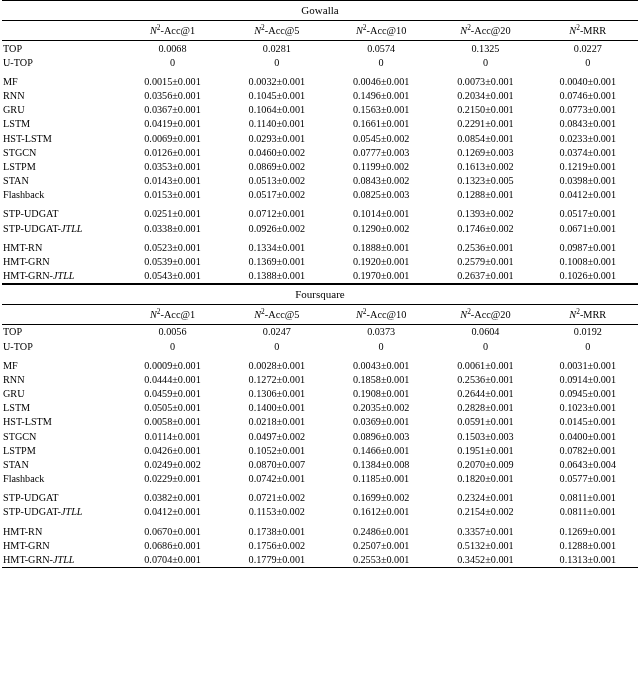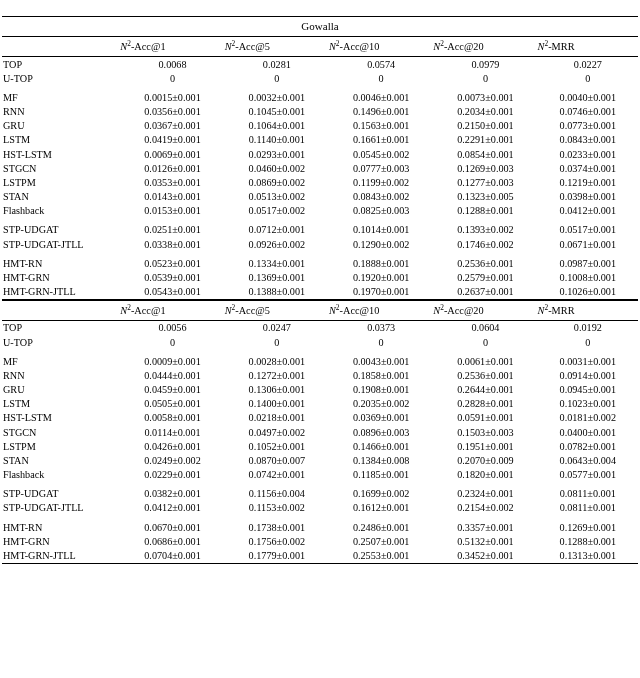--- a/index.html
+++ b/index.html
@@ -10,21 +10,21 @@
   body {
     width: 640px;
     height: 678px;
     font-family: "Liberation Serif", serif;
     color: #000000;
     overflow: hidden;
   }
   .wrap {
     width: 640px;
     box-sizing: border-box;
-    padding: 16px 2px;
+    padding: 0 2px;
   }
   table.tbl {
     width: 636px;
     border-collapse: collapse;
     font-size: 10.2px;
     table-layout: fixed;
   }
   table.tbl td, table.tbl th {
     padding: 0;
     margin: 0;
@@ -33,37 +33,39 @@
   }
   .rule-top td, .rule-top th { border-top: 1.3px solid #000; }
   .rule-thin td, .rule-thin th { border-top: 0.8px solid #000; }
 
   .sect-title {
     text-align: center;
     font-size: 11px;
     padding: 3px 0 4px 0 !important;
   }
   .hdr td {
+    text-align: center;
     padding: 4px 0 4px 0 !important;
     font-size: 10.3px;
   }
   .hdr td.lbl { text-align: left; }
   .row td {
     padding: 1.55px 0 1.55px 0 !important;
     text-align: center;
   }
   .row td.lbl {
     text-align: left;
     padding-left: 1px !important;
     white-space: nowrap;
   }
   .gap-above td { padding-top: 7px !important; }
   .bold { font-weight: bold; }
   .ital { font-style: italic; }
   .sc {
+    font-style: italic;
   }
   .colname { white-space: nowrap; }
   sup { font-size: 7.4px; vertical-align: super; line-height: 0; }
 </style>
 </head>
 <body>
 
 <div class="wrap">
   <div id="tables-root">
       <table class="tbl">
@@ -85,21 +87,21 @@
             <td class="colname"><span class="ital">N</span><sup>2</sup>-Acc@5</td>
             <td class="colname"><span class="ital">N</span><sup>2</sup>-Acc@10</td>
             <td class="colname"><span class="ital">N</span><sup>2</sup>-Acc@20</td>
             <td class="colname"><span class="ital">N</span><sup>2</sup>-MRR</td>
           </tr>
           <tr class="row rule-top">
             <td class="lbl">TOP</td>
             <td class="">0.0068</td>
             <td class="">0.0281</td>
             <td class="">0.0574</td>
-            <td class="">0.0979</td>
+            <td class="">0.1325</td>
             <td class="">0.0227</td>
           </tr>
           <tr class="row">
             <td class="lbl">U-TOP</td>
             <td class="">0</td>
             <td class="">0</td>
             <td class="">0</td>
             <td class="">0</td>
             <td class="">0</td>
           </tr>
@@ -149,21 +151,21 @@
             <td class="">0.0460±0.002</td>
             <td class="">0.0777±0.003</td>
             <td class="">0.1269±0.003</td>
             <td class="">0.0374±0.001</td>
           </tr>
           <tr class="row">
             <td class="lbl">LSTPM</td>
             <td class="">0.0353±0.001</td>
             <td class="">0.0869±0.002</td>
             <td class="">0.1199±0.002</td>
-            <td class="">0.1277±0.003</td>
+            <td class="">0.1613±0.002</td>
             <td class="">0.1219±0.001</td>
           </tr>
           <tr class="row">
             <td class="lbl">STAN</td>
             <td class="">0.0143±0.001</td>
             <td class="">0.0513±0.002</td>
             <td class="">0.0843±0.002</td>
             <td class="">0.1323±0.005</td>
             <td class="">0.0398±0.001</td>
           </tr>
@@ -221,20 +223,23 @@
       <table class="tbl">
         <colgroup>
           <col style="width:118px">
           <col style="width:104px">
           <col style="width:104px">
           <col style="width:104px">
           <col style="width:104px">
           <col style="width:100px">
         </colgroup>
         <tbody>
+          <tr class="rule-top">
+            <td class="sect-title" colspan="6">Foursquare</td>
+          </tr>
           <tr class="hdr rule-thin">
             <td class="lbl"></td>
             <td class="colname"><span class="ital">N</span><sup>2</sup>-Acc@1</td>
             <td class="colname"><span class="ital">N</span><sup>2</sup>-Acc@5</td>
             <td class="colname"><span class="ital">N</span><sup>2</sup>-Acc@10</td>
             <td class="colname"><span class="ital">N</span><sup>2</sup>-Acc@20</td>
             <td class="colname"><span class="ital">N</span><sup>2</sup>-MRR</td>
           </tr>
           <tr class="row rule-top">
             <td class="lbl">TOP</td>
@@ -283,21 +288,21 @@
             <td class="">0.2035±0.002</td>
             <td class="">0.2828±0.001</td>
             <td class="">0.1023±0.001</td>
           </tr>
           <tr class="row">
             <td class="lbl">HST-LSTM</td>
             <td class="">0.0058±0.001</td>
             <td class="">0.0218±0.001</td>
             <td class="">0.0369±0.001</td>
             <td class="">0.0591±0.001</td>
-            <td class="">0.0181±0.002</td>
+            <td class="">0.0145±0.001</td>
           </tr>
           <tr class="row">
             <td class="lbl">STGCN</td>
             <td class="">0.0114±0.001</td>
             <td class="">0.0497±0.002</td>
             <td class="">0.0896±0.003</td>
             <td class="">0.1503±0.003</td>
             <td class="">0.0400±0.001</td>
           </tr>
           <tr class="row">
@@ -320,21 +325,21 @@
             <td class="lbl">Flashback</td>
             <td class="">0.0229±0.001</td>
             <td class="">0.0742±0.001</td>
             <td class="">0.1185±0.001</td>
             <td class="">0.1820±0.001</td>
             <td class="">0.0577±0.001</td>
           </tr>
           <tr class="row gap-above">
             <td class="lbl">STP-UDGAT</td>
             <td class="">0.0382±0.001</td>
-            <td class="">0.1156±0.004</td>
+            <td class="">0.0721±0.002</td>
             <td class="">0.1699±0.002</td>
             <td class="">0.2324±0.001</td>
             <td class="">0.0811±0.001</td>
           </tr>
           <tr class="row">
             <td class="lbl">STP-UDGAT-<span class="sc">JTLL</span></td>
             <td class="">0.0412±0.001</td>
             <td class="">0.1153±0.002</td>
             <td class="">0.1612±0.001</td>
             <td class="">0.2154±0.002</td>

